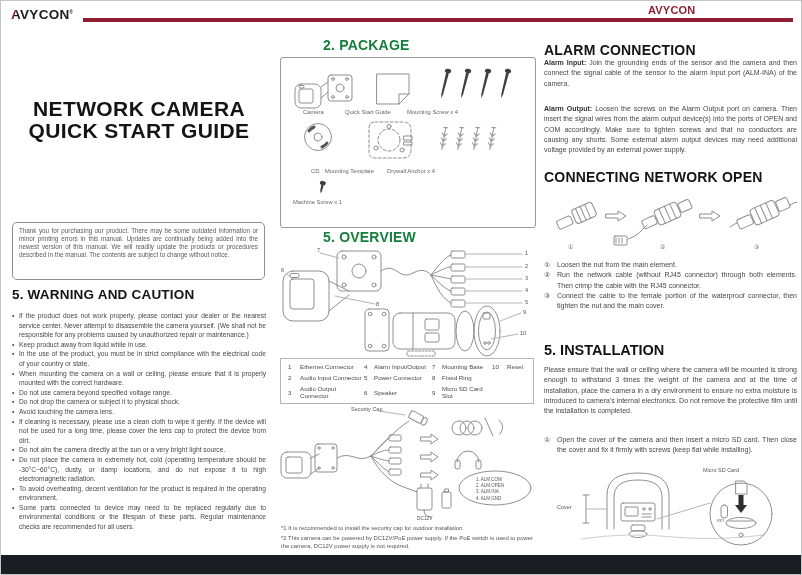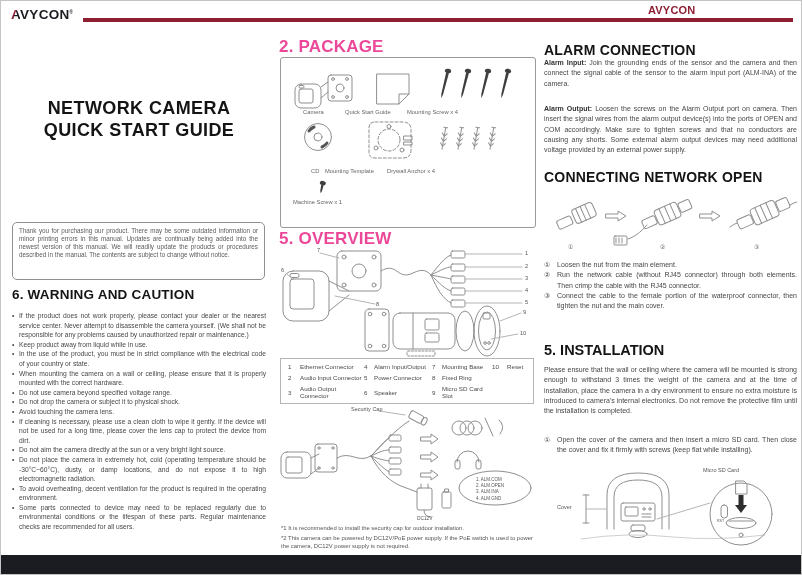--- a/index.html
+++ b/index.html
@@ -9,32 +9,32 @@
   .draw{stroke:#8f8f8f;fill:none;stroke-width:1;stroke-linecap:round;stroke-linejoin:round;}
 
   
   .logo{position:absolute;left:10px;top:6px;font-size:13.5px;font-weight:800;letter-spacing:.3px;color:#1b1b22;}
   .logo .a{background:linear-gradient(115deg,#8e1f33 46%,#1b1b22 46%);-webkit-background-clip:text;background-clip:text;color:transparent;}
   .logo sup{font-size:4.5px;vertical-align:super;}
   .brand-line{position:absolute;left:82px;top:17px;width:710px;height:4px;background:#8e1f33;}
   .logo-right{position:absolute;left:647px;top:3px;font-size:11px;font-weight:800;color:#8e1f33;letter-spacing:.2px;}
 
   
-  .title{position:absolute;left:12px;top:97px;width:252px;text-align:center;font-size:18px;line-height:21.5px;
+  .title{position:absolute;left:12px;top:97px;width:252px;text-align:center;font-size:21px;line-height:21.5px;
          font-weight:800;color:#141414;letter-spacing:.4px;}
   .notice{position:absolute;left:11px;top:221px;width:253px;height:58px;border:1px solid #8f8f8f;border-radius:5px;
           box-sizing:border-box;padding:4px 6px;font-size:6.3px;line-height:8.1px;color:#5a5a5a;text-align:justify;}
   .h-warning{position:absolute;left:11px;top:286px;font-size:13.5px;font-weight:800;color:#141414;letter-spacing:.2px;}
   .warn-list{position:absolute;left:11px;top:310px;width:254px;margin:0;padding:0;list-style:none;
              font-size:6.7px;line-height:9.6px;color:#474747;}
   .warn-list li{position:relative;padding-left:7px;text-align:justify;}
   .warn-list li::before{content:"•";position:absolute;left:0;top:0;}
 
   
-  .h-mid{position:absolute;font-size:17px;font-weight:800;color:#ec4899;letter-spacing:.2px;}
+  .h-mid{position:absolute;font-size:14px;font-weight:800;color:#15803d;letter-spacing:.2px;margin-left:44px;}
   .pkg-box{position:absolute;left:279px;top:56px;width:254px;height:169px;border:1px solid #9a9a9a;border-radius:3px;}
   .pkg-box .icon{position:absolute;}
   .pkg-label{position:absolute;font-size:5.8px;color:#666;white-space:nowrap;}
   .ov-diagram{position:absolute;left:278px;top:246px;width:257px;height:110px;}
   .callout{position:absolute;font-size:5.6px;color:#555;}
   .ov-table{position:absolute;left:279px;top:357px;width:254px;height:46px;border:1px solid #b5b5b5;box-sizing:border-box;
             font-size:6.2px;color:#4a4a4a;display:flex;flex-direction:column;justify-content:space-evenly;padding:0 7px;}
   .ov-row{display:grid;grid-template-columns:12px 64px 10px 58px 10px 50px 15px 22px;align-items:center;}
   .ov2-diagram{position:absolute;left:278px;top:405px;width:257px;height:118px;}
   .tiny-label{position:absolute;font-size:5.5px;color:#555;white-space:nowrap;}
@@ -63,21 +63,21 @@
 
   <div class="logo"><span class="a">A</span><span>VYCON</span><sup>®</sup></div>
   <div class="brand-line"></div>
   <div class="logo-right">AVYCON</div>
 
   <div class="title">
     <div>NETWORK CAMERA</div>
     <div>QUICK START GUIDE</div>
   </div>
   <div class="notice">Thank you for purchasing our product. There may be some outdated information or minor printing errors in this manual. Updates are continually being added into the newest version of this manual. We will readily update the products or procedures described in the manual. The contents are subject to change without notice.</div>
-  <div class="h-warning">6. WARNING AND CAUTION</div>
+  <div class="h-warning">5. WARNING AND CAUTION</div>
   <ul class="warn-list">
     <li>If the product does not work properly, please contact your dealer or the nearest service center. Never attempt to disassemble the camera yourself. (We shall not be responsible for any problems caused by unauthorized repair or maintenance.)</li>
     <li>Keep product away from liquid while in use.</li>
     <li>In the use of the product, you must be in strict compliance with the electrical code of your country or state.</li>
     <li>When mounting the camera on a wall or ceiling, please ensure that it is properly mounted with the correct hardware.</li>
     <li>Do not use camera beyond specified voltage range.</li>
     <li>Do not drop the camera or subject it to physical shock.</li>
     <li>Avoid touching the camera lens.</li>
     <li>If cleaning is necessary, please use a clean cloth to wipe it gently. If the device will not be used for a long time, please cover the lens cap to protect the device from dirt.</li>
     <li>Do not aim the camera directly at the sun or a very bright light source.</li>

